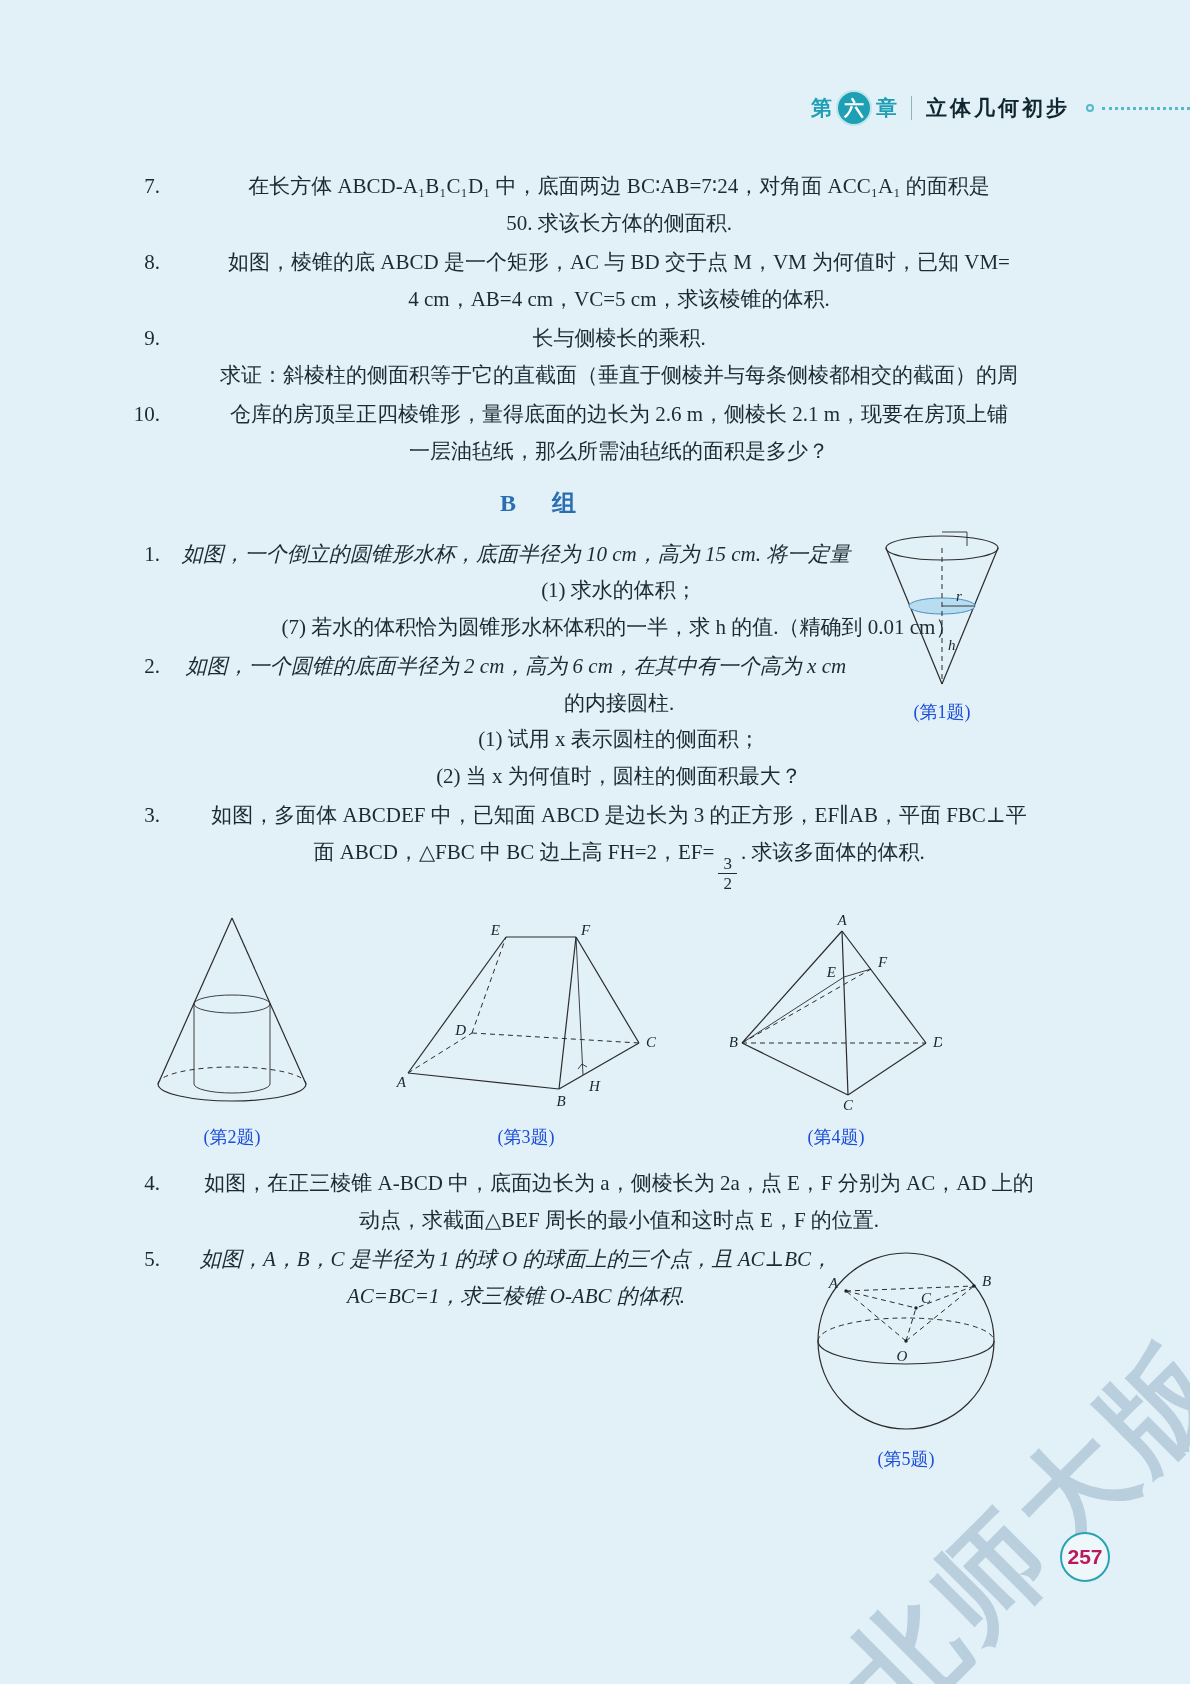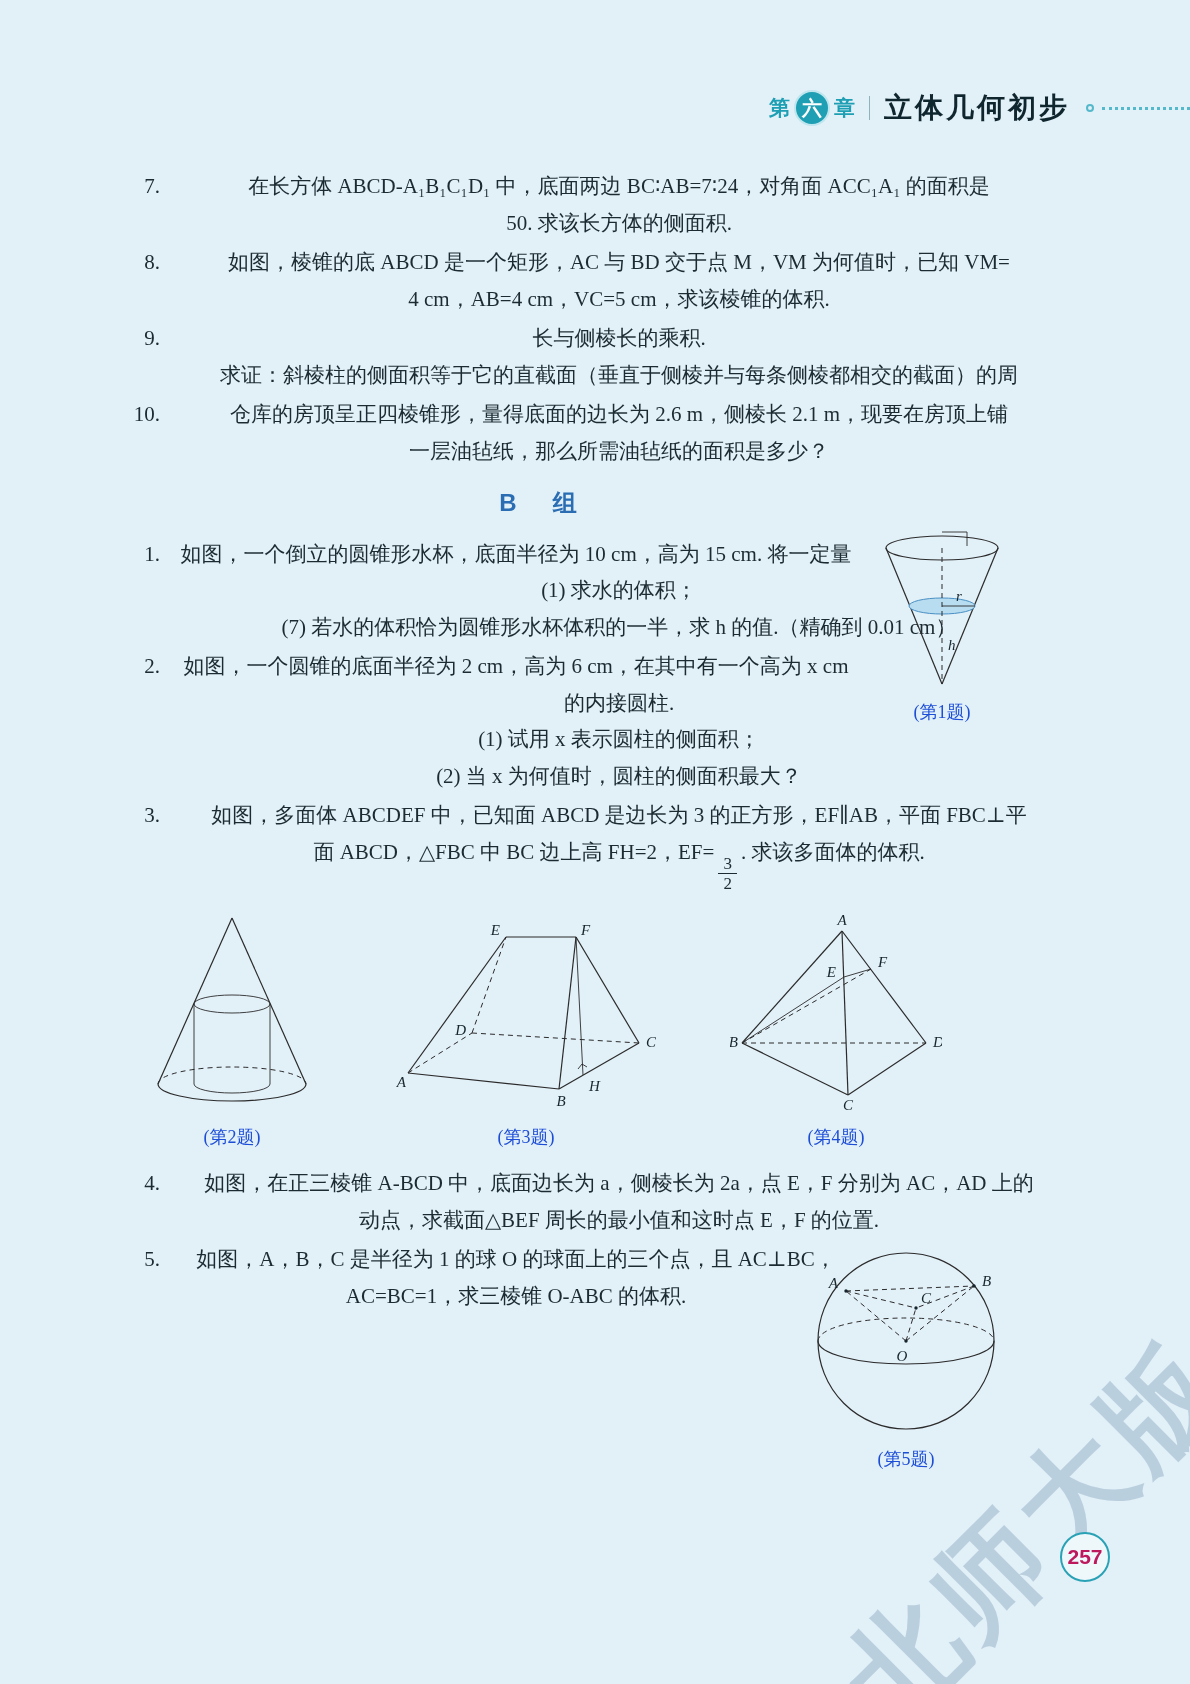--- a/index.html
+++ b/index.html
@@ -7,32 +7,32 @@
   body { font-family:"Liberation Serif","DejaVu Serif",serif; color:#1c2a32; }
   .page { position:relative; width:1190px; height:1684px; background:#e2f0f8; overflow:hidden; }
 
   
   .header { position:absolute; top:88px; right:0; height:40px; display:flex; align-items:center; }
   .ch-prefix,.ch-suffix { color:#1e9fb4; font-weight:bold; font-size:21px; font-family:"Liberation Sans",sans-serif; }
   .ch-badge { width:36px; height:36px; border-radius:50%; background:#1e9fb4; color:#fff;
               display:flex; align-items:center; justify-content:center; font-size:20px; font-weight:bold;
               margin:0 4px; border:2px solid #bfe6ee; }
   .ch-divider { width:1px; height:24px; background:#8fb2bd; margin:0 14px; }
-  .ch-title { font-size:28px; font-weight:bold; color:#10262f; letter-spacing:3px; font-family:"Liberation Sans",sans-serif; }
+  .ch-title { font-size:21px; font-weight:bold; color:#10262f; letter-spacing:3px; font-family:"Liberation Sans",sans-serif; }
   .dot-circle { width:8px; height:8px; border:2px solid #54b9ca; border-radius:50%; margin:0 8px 0 16px; }
   .dotline { width:88px; border-top:3px dotted #54b9ca; }
 
   
   .content { position:absolute; left:126px; top:168px; width:944px; font-size:21px; line-height:36.5px; }
   .problem { position:relative; padding-left:42px; margin-bottom:3px; }
   .pnum { position:absolute; left:0; top:0; width:34px; text-align:right; }
   .pline { white-space:nowrap;text-align:center; }
-  .narrow { max-width:696px; }
+  .narrow { max-width:696px;font-style:italic; }
   .bheading { width:830px; text-align:center; font-size:24px; font-weight:bold; color:#2a6db3;
-              letter-spacing:6px; margin:16px 0 14px 0; font-family:Liberation Sans, sans-serif; }
+              letter-spacing:6px; margin:16px 0 14px 0; font-family:Liberation Serif, serif; }
 
   .fraction { display:inline-flex; flex-direction:column; align-items:center; vertical-align:-10px;
               font-size:17px; line-height:1.15; margin:0 4px; }
   .frac-num { border-bottom:1.3px solid #1c2a32; padding:0 5px; }
 
   
   .figblock { display:flex; flex-direction:column; align-items:center; }
   .figcap { color:#1d4ed8; font-size:18px; margin-top:6px; }
   .figrow { display:flex; width:800px; justify-content:space-between; align-items:flex-end;
             margin:14px 0 10px 16px; }

